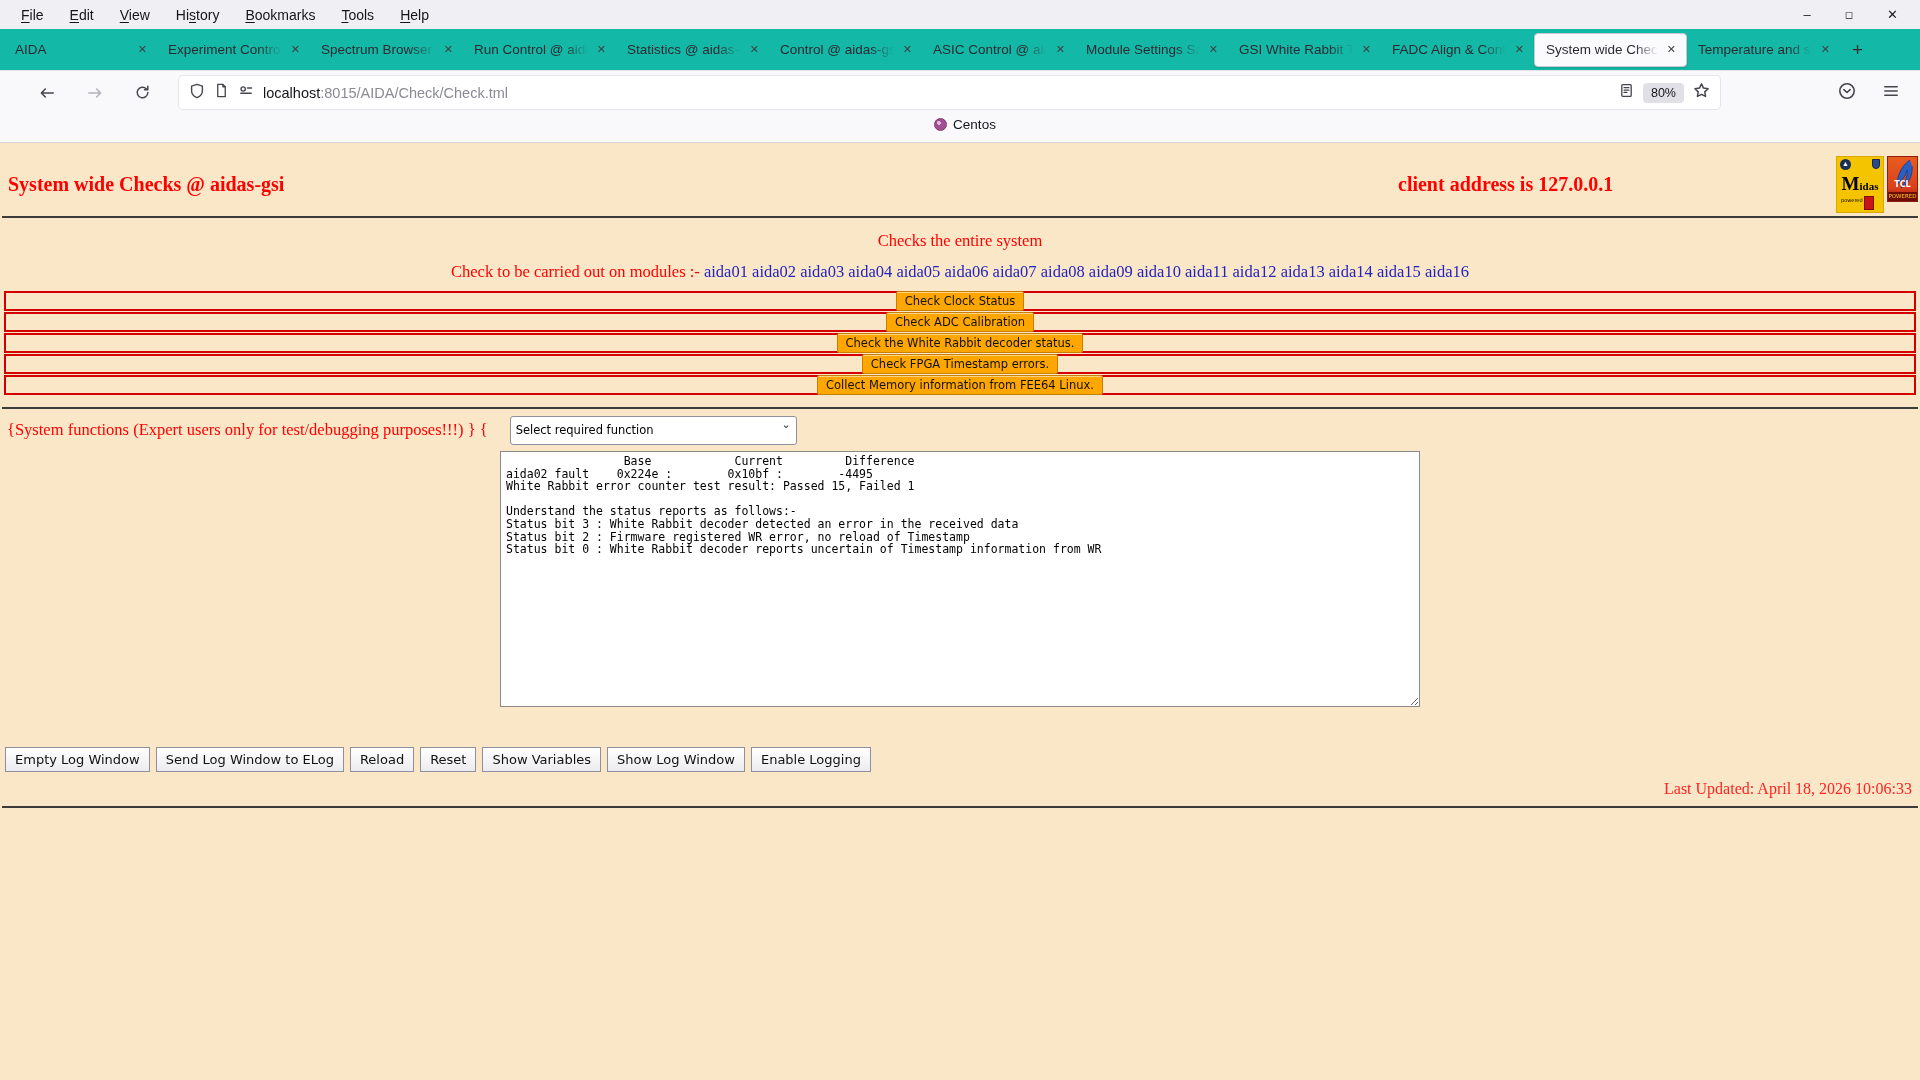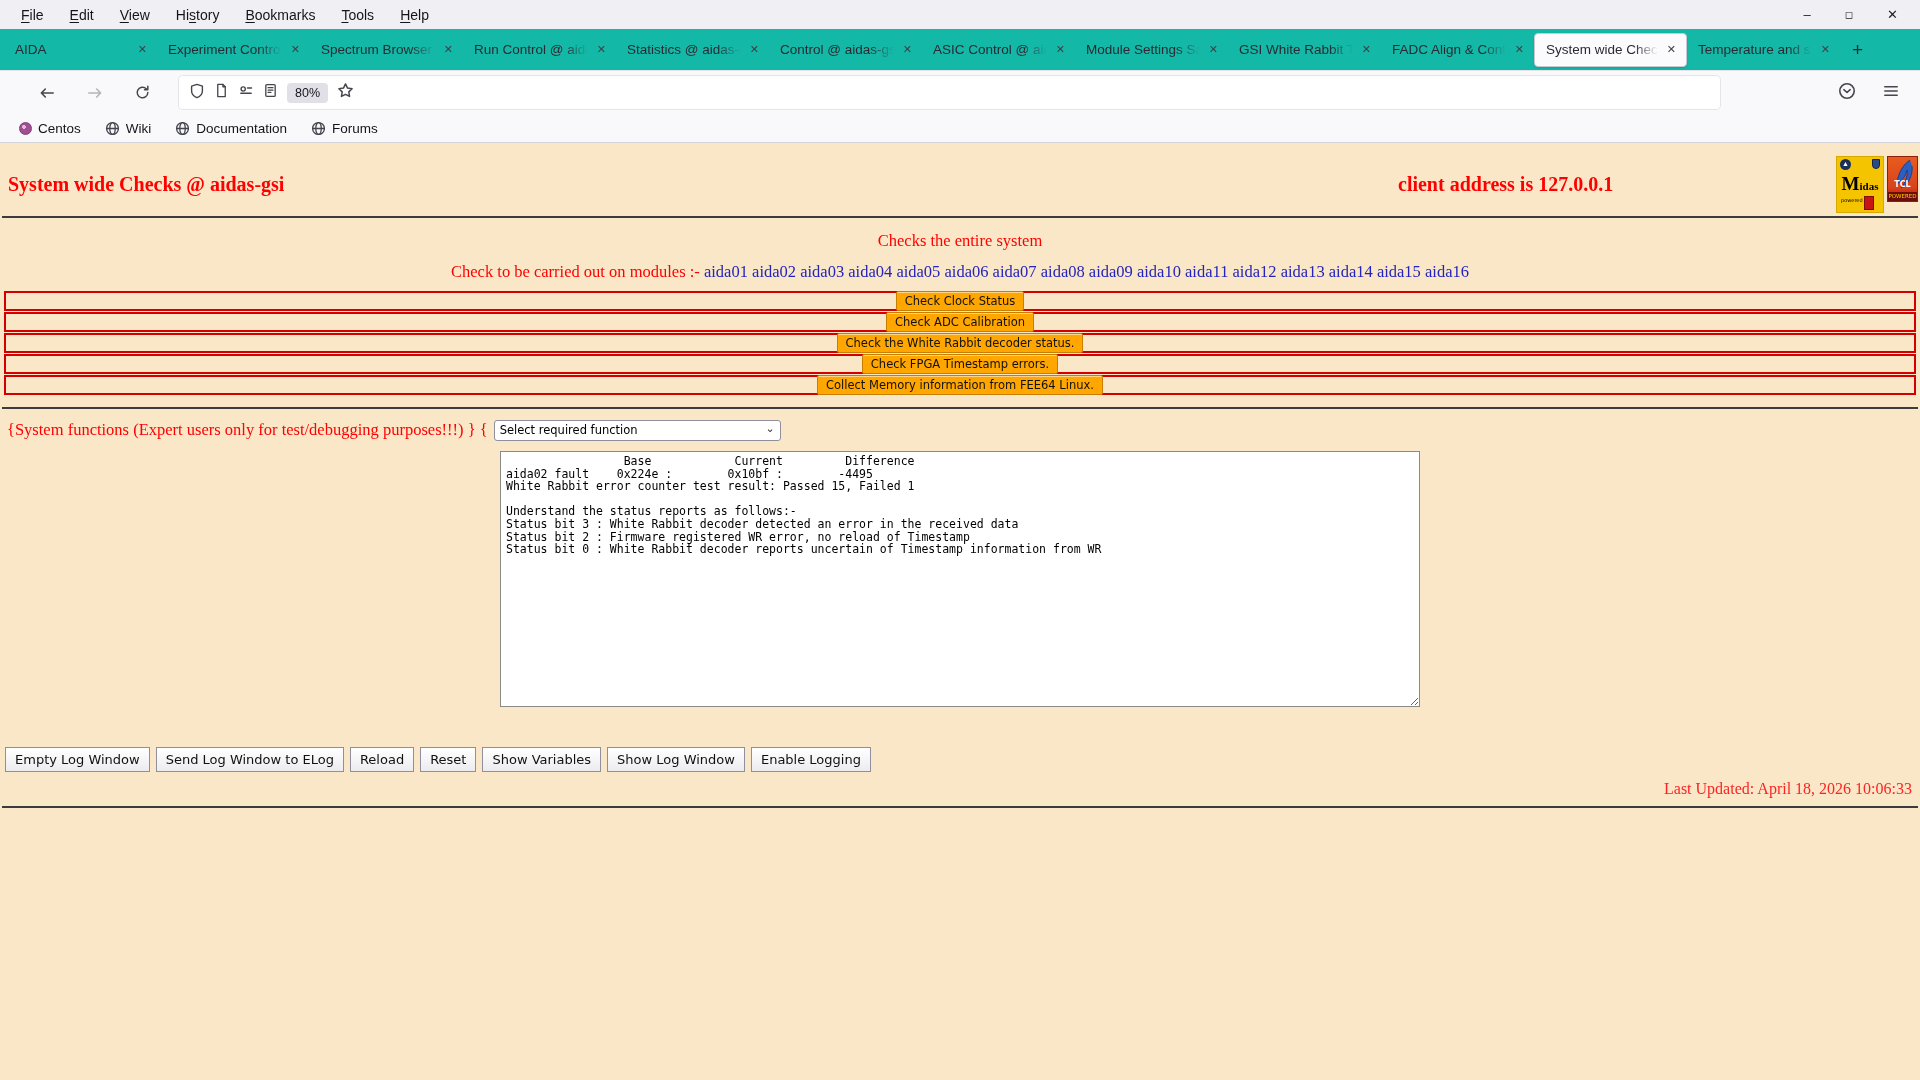--- a/index.html
+++ b/index.html
@@ -35,21 +35,21 @@
             box-shadow:0 0 0 1px rgba(0,0,0,.08); display:flex; align-items:center;
             padding:0 10px; gap:9px; }
   .url-text { flex:1; font-size:14.5px; color:#15141a; white-space:nowrap; overflow:hidden; }
   .url-text .dim { color:#8a8a95; }
   .zoom-badge { background:#e0e0e6; color:#15141a; font-size:12.5px;
                 border-radius:4px; padding:3px 8px; }
   .nav-right { display:flex; align-items:center; gap:26px; margin-left:118px; }
 
   .bookmarksbar { height:29px; background:#f9f9fb; border-bottom:1px solid #d4d4db;
                   display:flex; align-items:center; gap:6px; padding-left:10px;
-                  font-size:13.5px; color:#15141a; }
+                  font-size:13.5px; color:#15141a;flex-direction:column; }
   .bm { display:flex; align-items:center; gap:6px; padding:3px 9px; }
   .centos-dot { width:13px; height:13px; border-radius:50%;
                 background:radial-gradient(circle at 35% 35%, #e7b6dd 0 18%, #a14f93 20% 100%);
                 border:1px solid #7d3a72; }
 
   
   .page { height:937px; background:#fae7c7; color:#ff0000;
           font-family:"Liberation Serif","DejaVu Serif",serif; position:relative; }
   .page-header { position:relative; height:73px; }
   .page-title { position:absolute; left:8px; top:30px; font-size:20px; font-weight:bold; }
@@ -88,21 +88,21 @@
   .check-row { border:2px solid #d40000; height:20px; display:flex; align-items:center;
                justify-content:center; margin-bottom:1px; }
   .check-btn { background:#ffa600; border:1px solid #c87f00; border-radius:2px;
                font-family:"DejaVu Sans","Liberation Sans",sans-serif; font-size:11.5px;
                color:#111; padding:2px 8px; line-height:1.25; box-shadow:0 1px 0 rgba(255,255,255,.5) inset; }
 
   .rule2 { margin-top:12px !important; }
 
   .sysfunc-row { display:flex; align-items:center; margin:9px 0 0 7px; height:24px; }
   .sysfunc-label { font-size:16.5px; white-space:nowrap; }
-  .select-wrap { position:relative; margin-left:6px; width:287px; height:21px; }
+  .select-wrap { position:relative; margin-left:22px; width:287px; height:29px; }
   .select-wrap select { width:100%; height:100%; -webkit-appearance:none; appearance:none;
             background:#fff; border:1px solid #8f8f9d; border-radius:3px;
             font-family:"DejaVu Sans",sans-serif; font-size:11.5px; color:#000; padding:0 5px; }
   .select-chevron { position:absolute; right:6px; top:2px; font-size:11px; color:#333; pointer-events:none; }
 
   .log-wrap { text-align:center; margin-top:9px; }
   textarea.log { width:920px; height:256px; background:#fff; border:1px solid #8a8a8a;
                  font-family:"DejaVu Sans Mono","Liberation Mono",monospace; font-size:11.5px;
                  line-height:12.6px; color:#000; padding:3px 5px; resize:both; white-space:pre;
                  overflow:auto; }
@@ -212,20 +212,21 @@
           <path d="M8 1.4 13.4 3.1V8c0 3.5-2.5 5.6-5.4 6.7C5.1 13.6 2.6 11.5 2.6 8V3.1Z"></path>
         </svg></span>
     <span><svg class="i" width="15" height="15" viewBox="0 0 16 16">
           <path d="M4 1.5h5.5l2.5 2.5v10.5H4Z"></path>
           <path d="M9.5 1.5V4H12"></path>
         </svg></span>
     <span><svg class="i" width="16" height="16" viewBox="0 0 16 16">
           <circle cx="5.2" cy="6" r="2.1"></circle>
           <path d="M9.5 5h4M2.8 10.2h10.4"></path>
         </svg></span>
+    <span class="url-text"><span>localhost</span><span class="dim">:8015/AIDA/Check/Check.tml</span></span>
     <span><svg class="i" width="15" height="15" viewBox="0 0 16 16">
           <rect x="3" y="1.8" width="10" height="12.4" rx="1"></rect>
           <path d="M5.4 5h5.2M5.4 7.5h5.2M5.4 10h3"></path>
         </svg></span>
     <span class="zoom-badge">80%</span>
     <span><svg class="i" width="17" height="17" viewBox="0 0 16 16">
           <path d="m8 1.8 1.9 3.9 4.3.6-3.1 3 .7 4.3L8 11.6l-3.8 2 .7-4.3-3.1-3 4.3-.6Z"></path>
         </svg></span>
   </div>
   <span class="nav-right">

